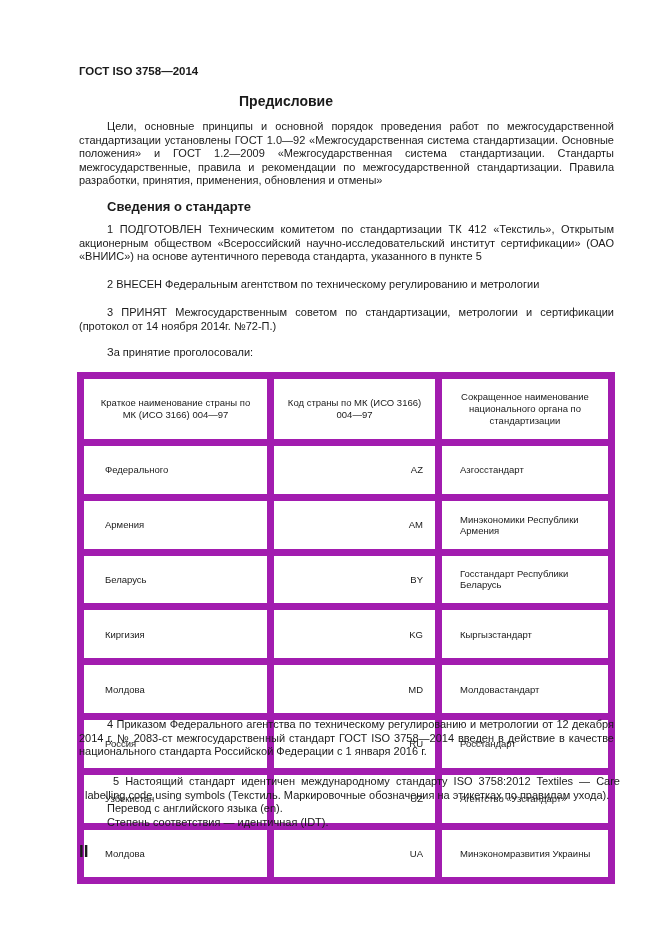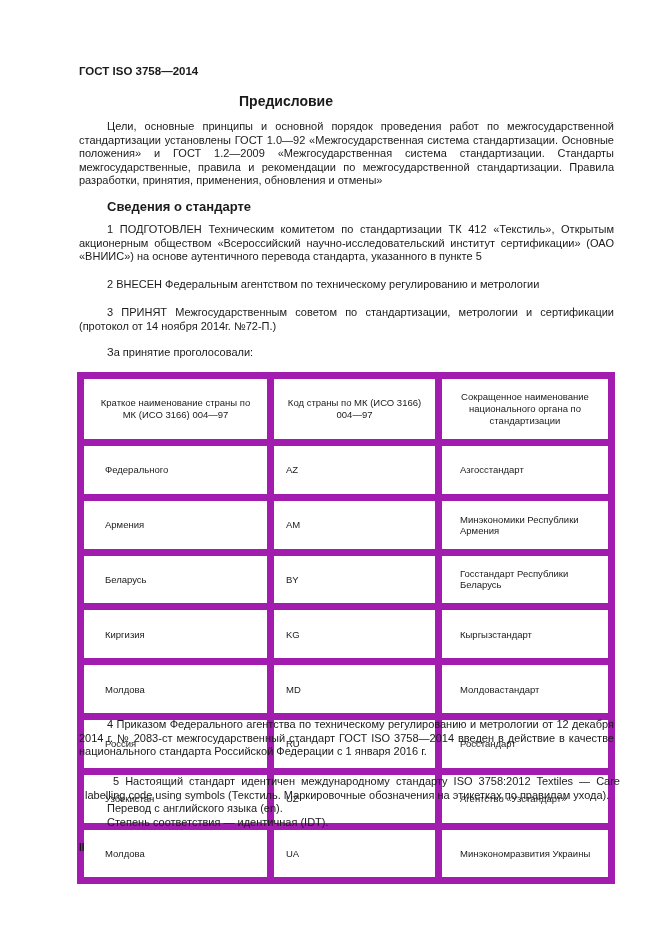--- a/index.html
+++ b/index.html
@@ -12,23 +12,23 @@
   .para .indent { display:inline-block; width:28px; }
   .subhead { left:107px; top:199px; font-size:13px; font-weight:bold; }
   .line { left:107px; font-size:11px; }
   table.votes { position:absolute; left:77px; top:372px; width:538px; border-collapse:collapse; font-size:9.5px; }
   table.votes td, table.votes th { border:7px solid #a21caf; padding:12px; }
   table.votes { border:2px solid #111; }
   table.votes th { font-weight:normal; height:36px; text-align:center; line-height:12px; border-bottom:2px solid #111; }
   table.votes td { height:23.8px; }
   table.votes th:nth-child(2), table.votes td:nth-child(2) { border-left:2px solid #111; border-right:2px solid #111; }
   td.c1 { padding-left:21px !important; width:150px; }
-  td.c2 { text-align:left; width:137px; }
+  td.c2 { text-align:right; width:137px; }
   td.c3 { padding-left:18px !important; }
-  .pagenum { left:79px; top:842px; font-size:10px; font-weight:bold; }
+  .pagenum { left:79px; top:842px; font-size:17px; font-weight:bold; }
 </style>
 </head>
 <body>
 
 <div class="abs header-code">ГОСТ ISO 3758—2014</div>
 <div class="abs title">Предисловие</div>
 
 <div class="abs para" style="top:120px;"><span class="indent"></span><span>Цели, основные принципы и основной порядок проведения работ по межгосударственной стандартизации установлены ГОСТ 1.0—92 «Межгосударственная система стандартизации. Основные положения» и ГОСТ 1.2—2009 «Межгосударственная система стандартизации. Стандарты межгосударственные, правила и рекомендации по межгосударственной стандартизации. Правила разработки, принятия, применения, обновления и отмены»</span></div>
 
 <div class="abs subhead">Сведения о стандарте</div>

